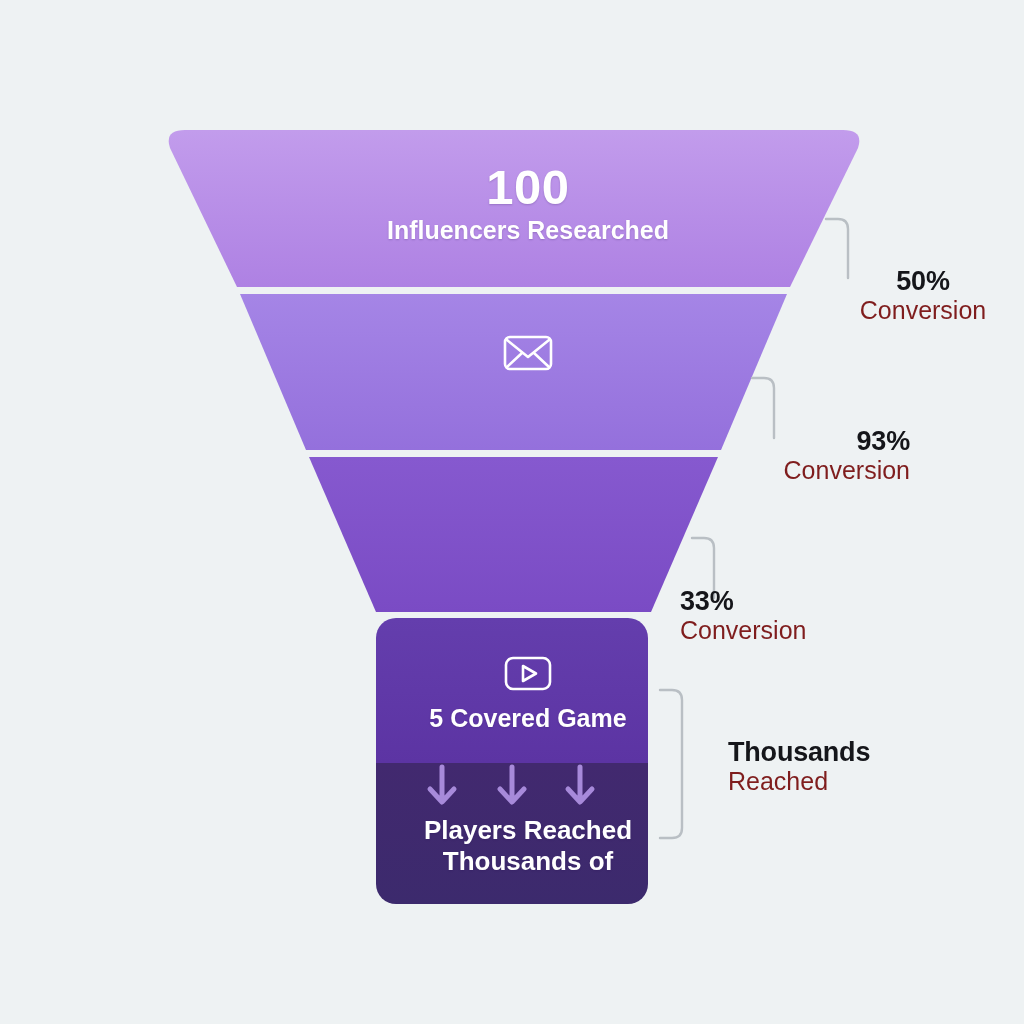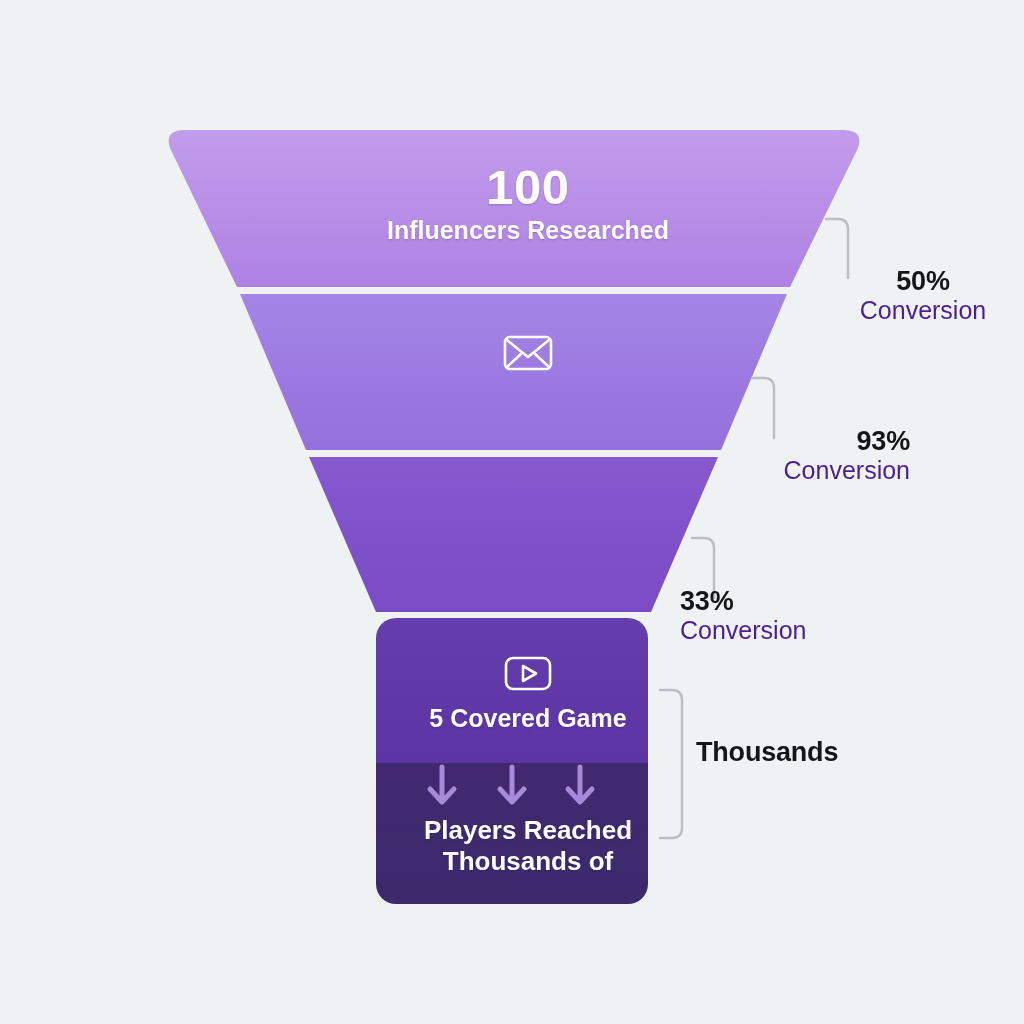--- a/index.html
+++ b/index.html
@@ -66,26 +66,26 @@
   .annot .pct {
     font-size: 27px;
     font-weight: bold;
     line-height: 1.12;
     letter-spacing: -0.2px;
   }
   .annot .sub {
     font-size: 25px;
     font-weight: normal;
     line-height: 1.15;
-    color: #4c1d95;
+    color: #7f1d1d;
   }
   .annot.a1 { left: 828px; top: 266px; width: 190px; text-align: center; }
   .annot.a2 { left: 740px; top: 426px; width: 170px; text-align: right; }
   .annot.a3 { left: 680px; top: 586px; width: 170px; }
-  .annot.a4 { left: 696px; top: 737px; width: 170px; text-align: left; }
+  .annot.a4 { left: 728px; top: 737px; width: 170px; text-align: left; }
 </style>
 </head>
 <body>
 
 <div id="stage">
 
   <svg id="funnel-svg" viewBox="0 0 1024 1024">
     <defs>
       <linearGradient id="g1" x1="0" y1="0" x2="0" y2="1">
         <stop offset="0%" stop-color="#c29cec"></stop>
@@ -178,15 +178,16 @@
     <div class="sub">Conversion</div>
   </div>
 
   <div class="annot a3">
     <div class="pct">33%</div>
     <div class="sub">Conversion</div>
   </div>
 
   <div class="annot a4">
     <div class="pct">Thousands</div>
+    <div class="sub">Reached</div>
   </div>
 
 </div>
 
 </body></html>

